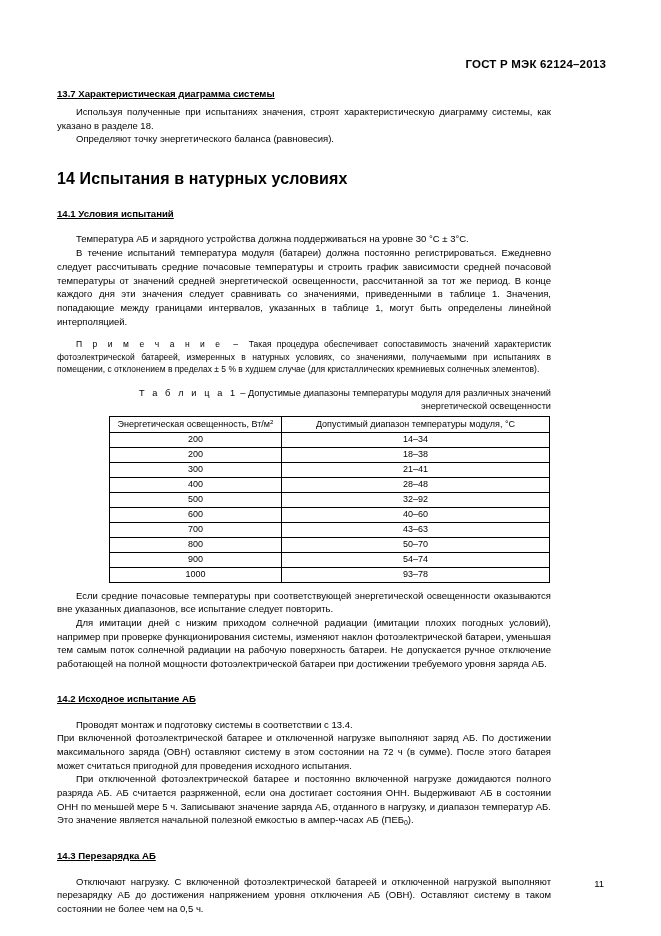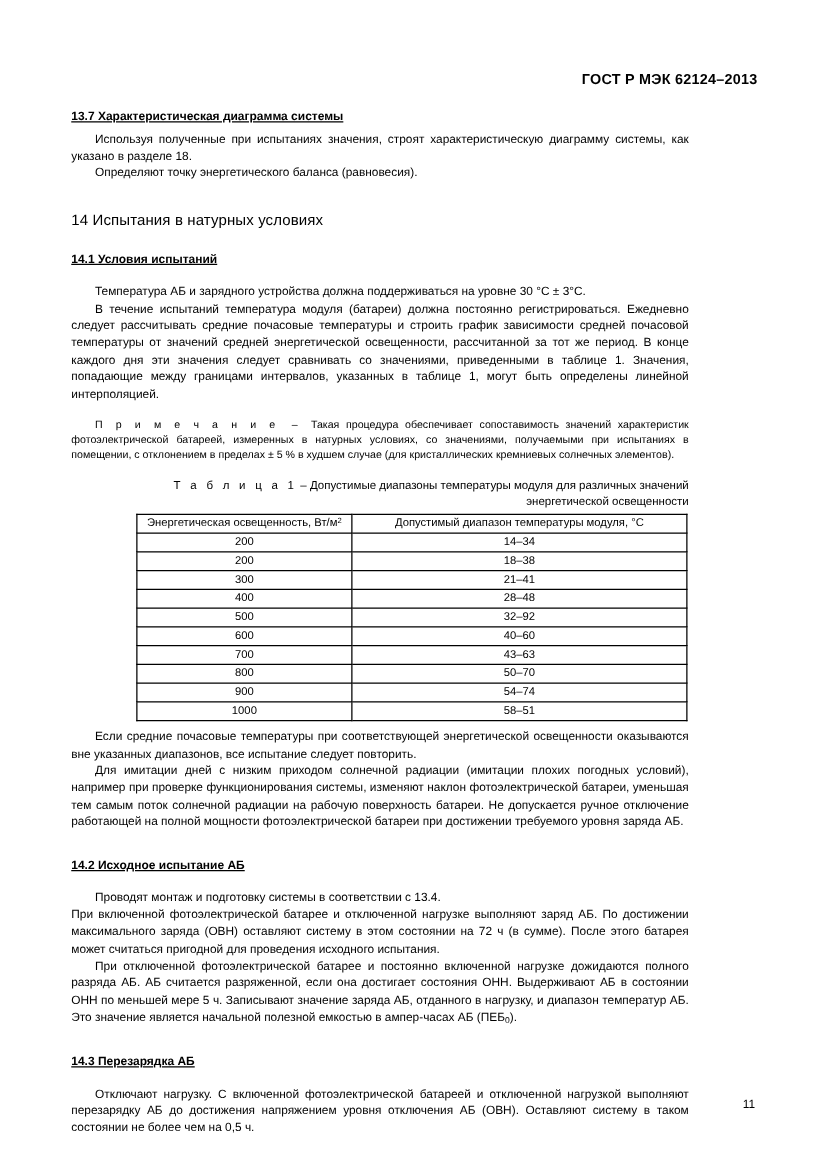--- a/index.html
+++ b/index.html
@@ -36,22 +36,22 @@
   }
   .h-sub {
     font-size: 9.6px;
     font-weight: bold;
     margin: 0;
     padding: 0;
     line-height: 1.35;
     text-decoration: underline;
   }
   .h-main {
-    font-size: 12px;
-    font-weight: normal;
+    font-size: 16px;
+    font-weight: bold;
     margin: 0;
     padding: 0;
     line-height: 1.35;
     letter-spacing: 0.1px;
   }
   p.body {
     font-size: 9.5px;
     line-height: 1.44;
     margin: 0;
     padding: 0;
@@ -188,21 +188,21 @@
         <tr>
             <td>800</td>
             <td>50–70</td>
           </tr>
         <tr>
             <td>900</td>
             <td>54–74</td>
           </tr>
         <tr>
             <td>1000</td>
-            <td>58–51</td>
+            <td>93–78</td>
           </tr>
       </tbody>
     </table>
 
     <div class="gap-6"></div>
     <p class="body">Если средние почасовые температуры при соответствующей энергетической освещенности оказываются вне указанных диапазонов, все испытание следует повторить.</p>
     <p class="body">Для имитации дней с низким приходом солнечной радиации (имитации плохих погодных условий), например при проверке функционирования системы, изменяют наклон фотоэлектрической батареи, уменьшая тем самым поток солнечной радиации на рабочую поверхность батареи. Не допускается ручное отключение работающей на полной мощности фотоэлектрической батареи при достижении требуемого уровня заряда АБ.</p>
 
     <div class="gap-22"></div>
     <h3 class="h-sub">14.2 Исходное испытание АБ</h3>

